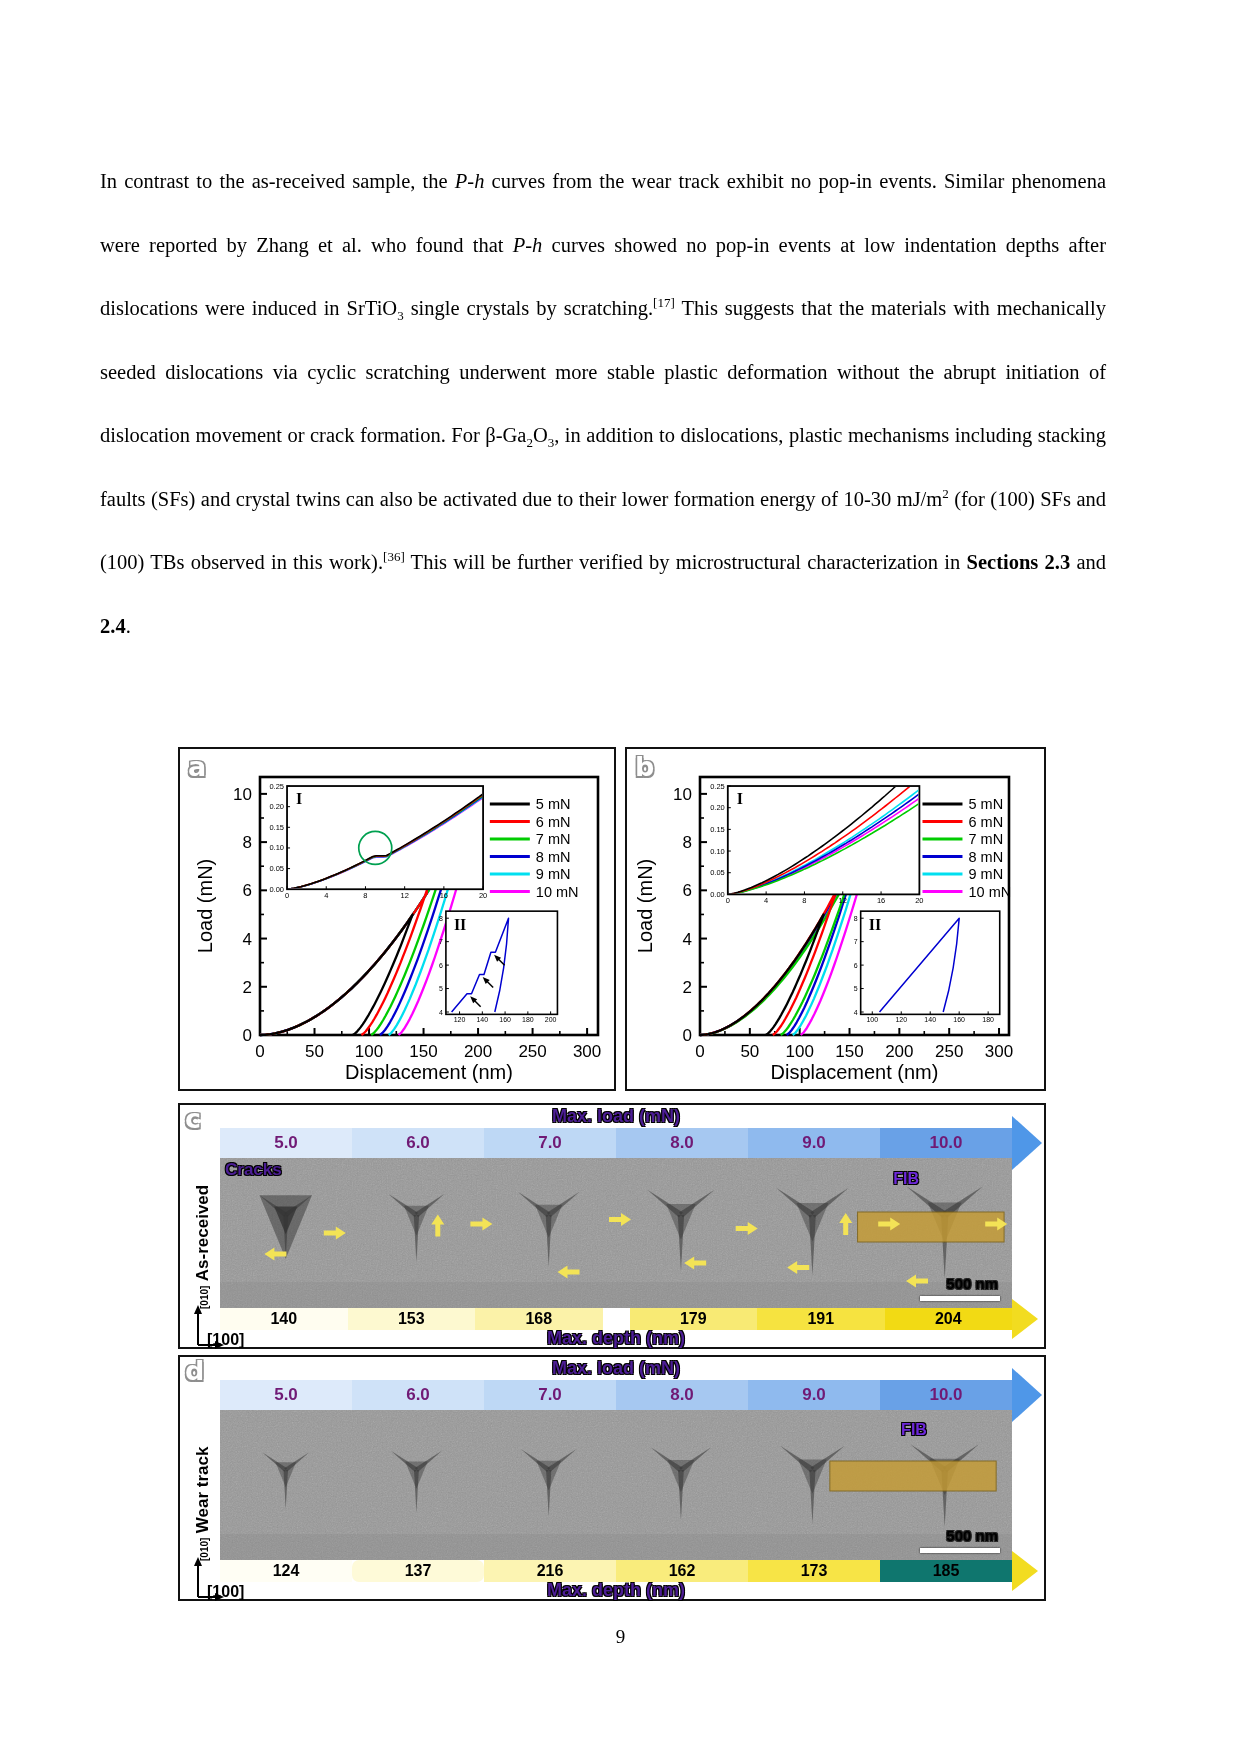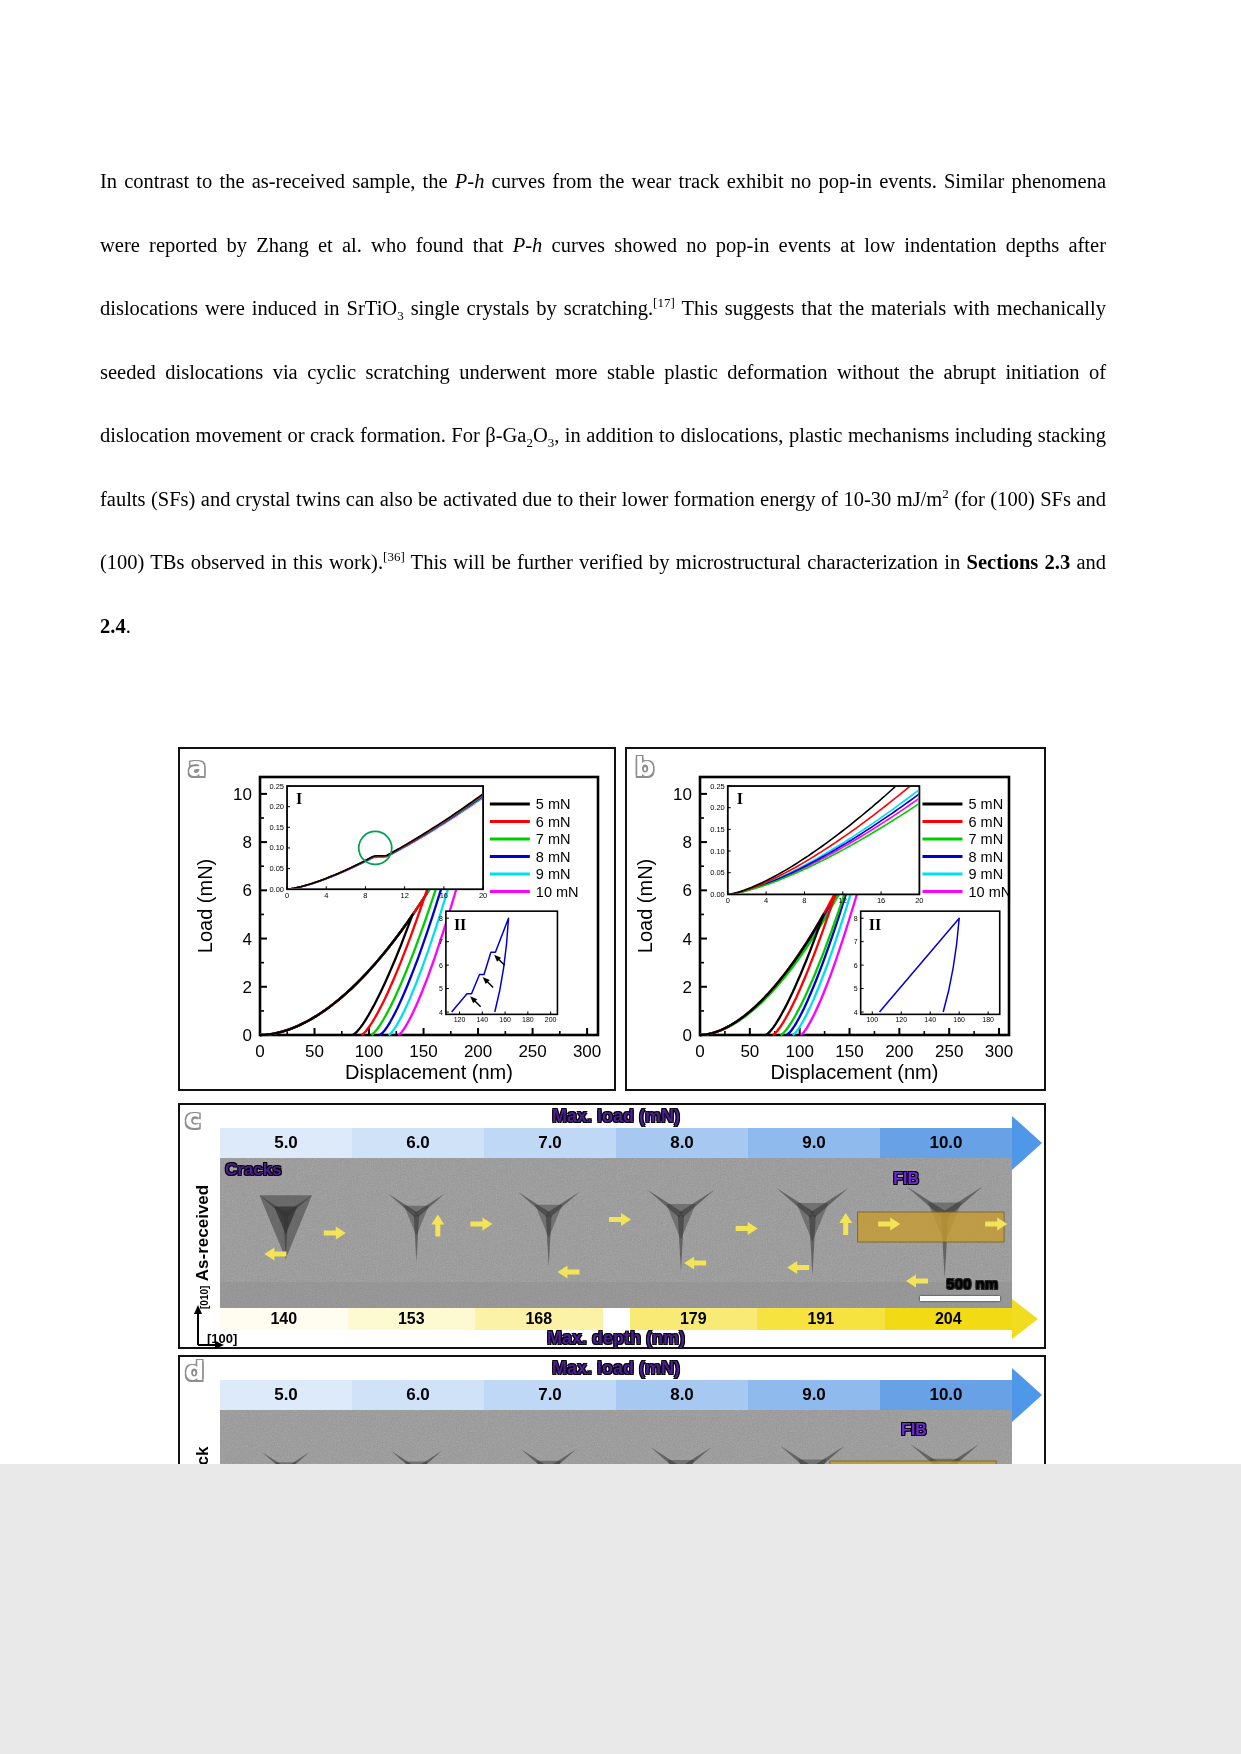--- a/index.html
+++ b/index.html
@@ -1,16 +1,16 @@
 <!DOCTYPE html>
 <html><head>
 <meta charset="utf-8">
 <style>
   html,body{margin:0;padding:0;background:#e9e9e9;}
-  .page{position:relative;width:1241px;height:1464px;background:#ffffff;margin:0 auto;
+  .page{position:relative;width:1241px;height:1754px;background:#ffffff;margin:0 auto;
         font-family:"Liberation Serif",serif;color:#000;overflow:hidden;}
   
   .para{position:absolute;left:100px;top:150px;width:1006px;font-size:20.5px;
         line-height:63.5px;text-align:justify;}
   .para sup{font-size:13px;line-height:0;}
   .para sub{font-size:13px;line-height:0;}
   
   .pageno{position:absolute;left:0;top:1626px;width:100%;text-align:center;font-size:19px;}
   
   .phpanel,.sempanel{position:absolute;border:2px solid #111;background:#fff;box-sizing:border-box;}
@@ -25,42 +25,42 @@
   .pl-sem{left:5px;top:-2px;}
   
   .sempanel{font-family:"Liberation Sans",sans-serif;}
   .ytext{color:#4c1d95;font-weight:bold;
      text-shadow:-1px -1px 0 #000,1px -1px 0 #000,-1px 1px 0 #000,1px 1px 0 #000;}
   .sem-title{position:absolute;left:40px;width:792px;text-align:center;font-size:18px;}
   .t-load{top:1px;}
   .t-depth{top:223px;}
   .load-bar{position:absolute;left:40px;top:23px;width:792px;height:30px;display:flex;}
   .load-bar .seg{flex:1;display:flex;align-items:center;justify-content:center;
-      font-weight:bold;font-size:17px;color:#000000;}
+      font-weight:bold;font-size:17px;color:#701a75;}
   .blue-arrow{position:absolute;left:832px;top:11px;width:0;height:0;
       border-top:27px solid transparent;border-bottom:27px solid transparent;border-left:30px solid #4f97e8;}
   .strip-wrap{position:absolute;left:40px;top:53px;width:792px;height:150px;overflow:hidden;}
   .strip-wrap svg{position:absolute;left:0;top:0;}
   .cracks{position:absolute;left:5px;top:2px;font-size:17px;}
   .fib-label{position:absolute;font-size:16px;font-weight:bold;color:#6d28d9;
       text-shadow:-1px -1px 0 #000,1px -1px 0 #000,-1px 1px 0 #000,1px 1px 0 #000;}
   .sb-label{position:absolute;right:14px;bottom:16px;font-size:15px;font-weight:bold;color:#000000;
       text-shadow:-1px -1px 0 #222,1px -1px 0 #222,-1px 1px 0 #222,1px 1px 0 #222;}
   .sb-bar{position:absolute;right:12px;bottom:7px;width:80px;height:5px;background:#fff;box-shadow:0 0 2px #000;}
   .depth-bar{position:absolute;left:40px;top:203px;width:792px;height:22px;display:flex;}
   .depth-bar .seg{flex:1;display:flex;align-items:center;justify-content:center;
       font-weight:bold;font-size:16px;color:#000;}
   .yellow-arrow{position:absolute;left:832px;top:194px;width:0;height:0;
       border-top:20px solid transparent;border-bottom:20px solid transparent;border-left:26px solid #f2dc20;}
   .rot-label{position:absolute;left:13px;top:204px;white-space:nowrap;
       transform:rotate(-90deg);transform-origin:0 0;}
   .rot-label .dirv{font-size:10px;font-weight:bold;}
   .rot-label .rowname{font-size:17px;font-weight:bold;}
   .axes-glyph{position:absolute;left:2px;top:196px;}
-  .dirh{position:absolute;left:27px;top:226px;font-size:13px;font-weight:bold;}
+  .dirh{position:absolute;left:27px;top:226px;font-size:16px;font-weight:bold;}
 </style>
 </head>
 <body>
 
 <div class="page">
 
   <div class="para">In contrast to the as-received sample, the <i>P</i>-<i>h</i> curves from the wear track exhibit no pop-in events. Similar phenomena were reported by Zhang et al. who found that <i>P</i>-<i>h</i> curves showed no pop-in events at low indentation depths after dislocations were induced in SrTiO<sub>3</sub> single crystals by scratching.<sup>[17]</sup> This suggests that the materials with mechanically seeded dislocations via cyclic scratching underwent more stable plastic deformation without the abrupt initiation of dislocation movement or crack formation. For β-Ga<sub>2</sub>O<sub>3</sub>, in addition to dislocations, plastic mechanisms including stacking faults (SFs) and crystal twins can also be activated due to their lower formation energy of 10-30 mJ/m<sup>2</sup> (for (100) SFs and (100) TBs observed in this work).<sup>[36]</sup> This will be further verified by microstructural characterization in <b>Sections 2.3</b> and <b>2.4</b>.</div>
 
   <div class="phpanel" id="ph0">
     <div class="pletter">a</div>

